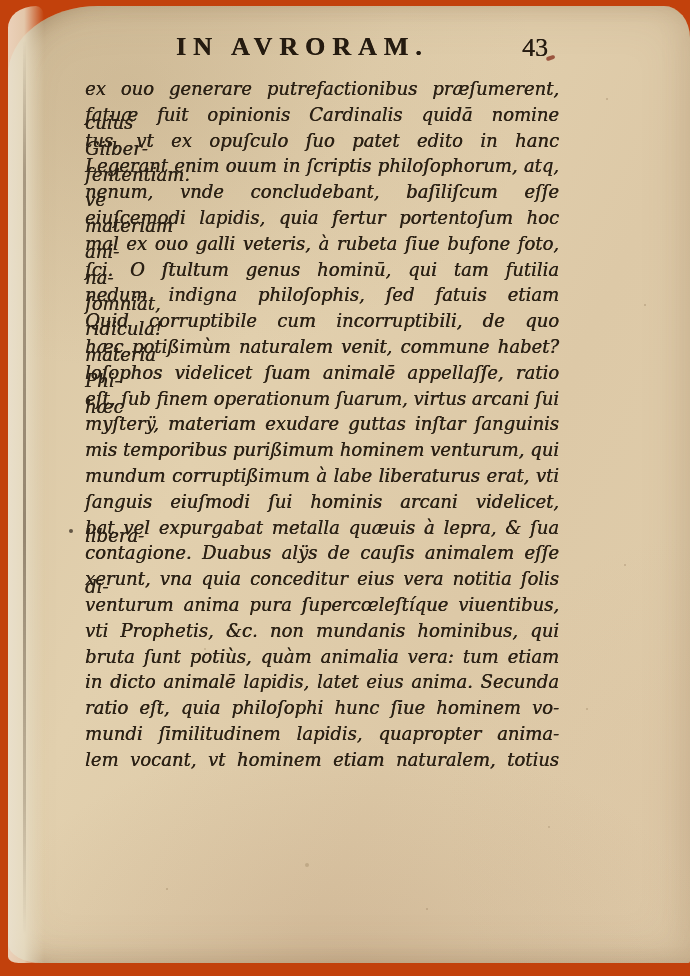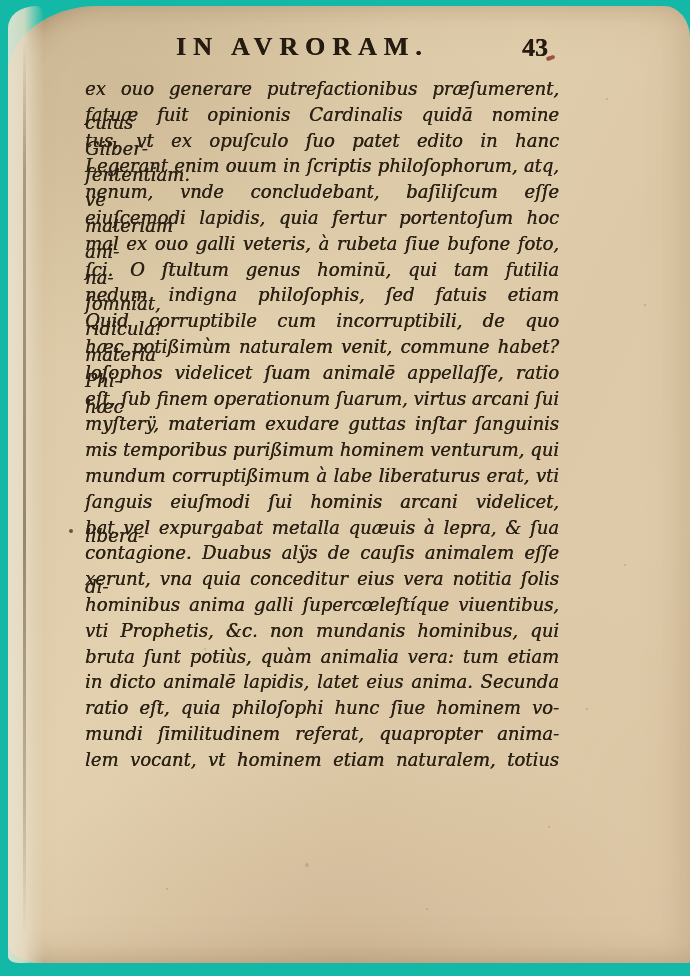--- a/index.html
+++ b/index.html
@@ -5,21 +5,21 @@
   html, body {
     margin: 0;
     padding: 0;
     background: #f8f6f0;
     font-family: "Liberation Serif", serif;
   }
   .scan {
     position: relative;
     width: 690px;
     height: 976px;
-    background: #14b8a6;
+    background: #c2410c;
     overflow: hidden;
   }
   .paper {
     position: absolute;
     left: 8px;
     top: 6px;
     right: 0;
     bottom: 13px;
     background:
       radial-gradient(120% 60% at 18% 8%, rgba(150,120,80,.18), transparent 50%),
@@ -62,21 +62,21 @@
     font-size: 26px;
     letter-spacing: 7px;
     color: #251b10;
     text-shadow: .3px 0 0 currentColor;
   }
   .page-number {
     position: absolute;
     left: 514px;
     top: 27px;
     font-family: "Liberation Serif", serif;
-    font-weight: 700;
+    font-weight: 400;
     font-size: 26px;
     color: #251b10;
     text-shadow: .3px 0 0 currentColor;
   }
   .red-ink-mark {
     position: absolute;
     left: 538px;
     top: 50px;
     width: 9px;
     height: 3.5px;
@@ -156,24 +156,24 @@
       <div class="line">hæc potißimùm naturalem venit, commune habet? Phi-</div>
       <div class="line">loſophos videlicet ſuam animalē appellaſſe, ratio hæc</div>
       <div class="line">eſt, ſub finem operationum ſuarum, virtus arcani ſui</div>
       <div class="line">myſterÿ, materiam exudare guttas inſtar ſanguinis</div>
       <div class="line">mis temporibus purißimum hominem venturum, qui</div>
       <div class="line">mundum corruptißimum à labe liberaturus erat, vti</div>
       <div class="line">ſanguis eiuſmodi ſui hominis arcani videlicet, libera-</div>
       <div class="line">bat vel expurgabat metalla quæuis à lepra, &amp; ſua</div>
       <div class="line">contagione. Duabus alÿs de cauſis animalem eſſe di-</div>
       <div class="line">xerunt, vna quia conceditur eius vera notitia ſolis</div>
-      <div class="line">hominibus anima galli ſupercœleſtíque viuentibus,</div>
+      <div class="line">venturum anima pura ſupercœleſtíque viuentibus,</div>
       <div class="line">vti Prophetis, &amp;c. non mundanis hominibus, qui</div>
       <div class="line">bruta ſunt potiùs, quàm animalia vera: tum etiam</div>
       <div class="line">in dicto animalē lapidis, latet eius anima. Secunda</div>
       <div class="line">ratio eſt, quia philoſophi hunc ſiue hominem vo-</div>
-      <div class="line">mundi ſimilitudinem referat, quapropter anima-</div>
+      <div class="line">mundi ſimilitudinem lapidis, quapropter anima-</div>
       <div class="line">lem vocant, vt hominem etiam naturalem, totius</div>
     </div>
 
     <div class="paper-speckles"></div>
   </div>
 </div>
 
 </body></html>

